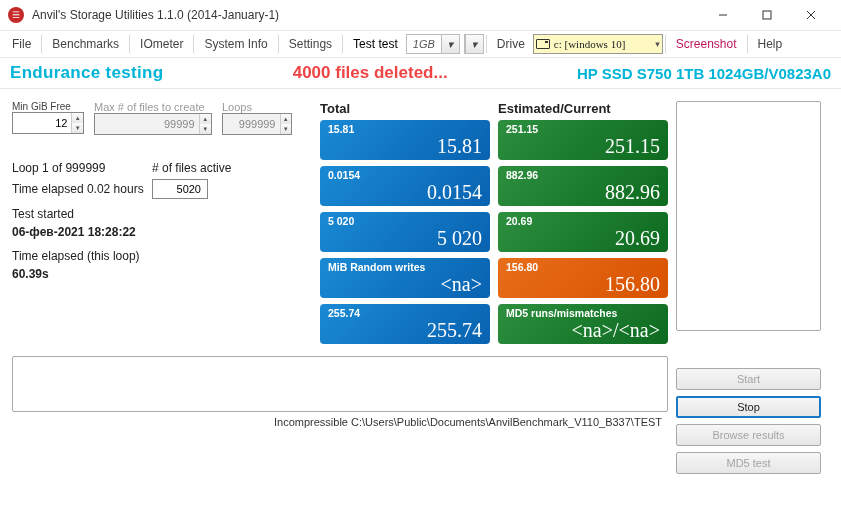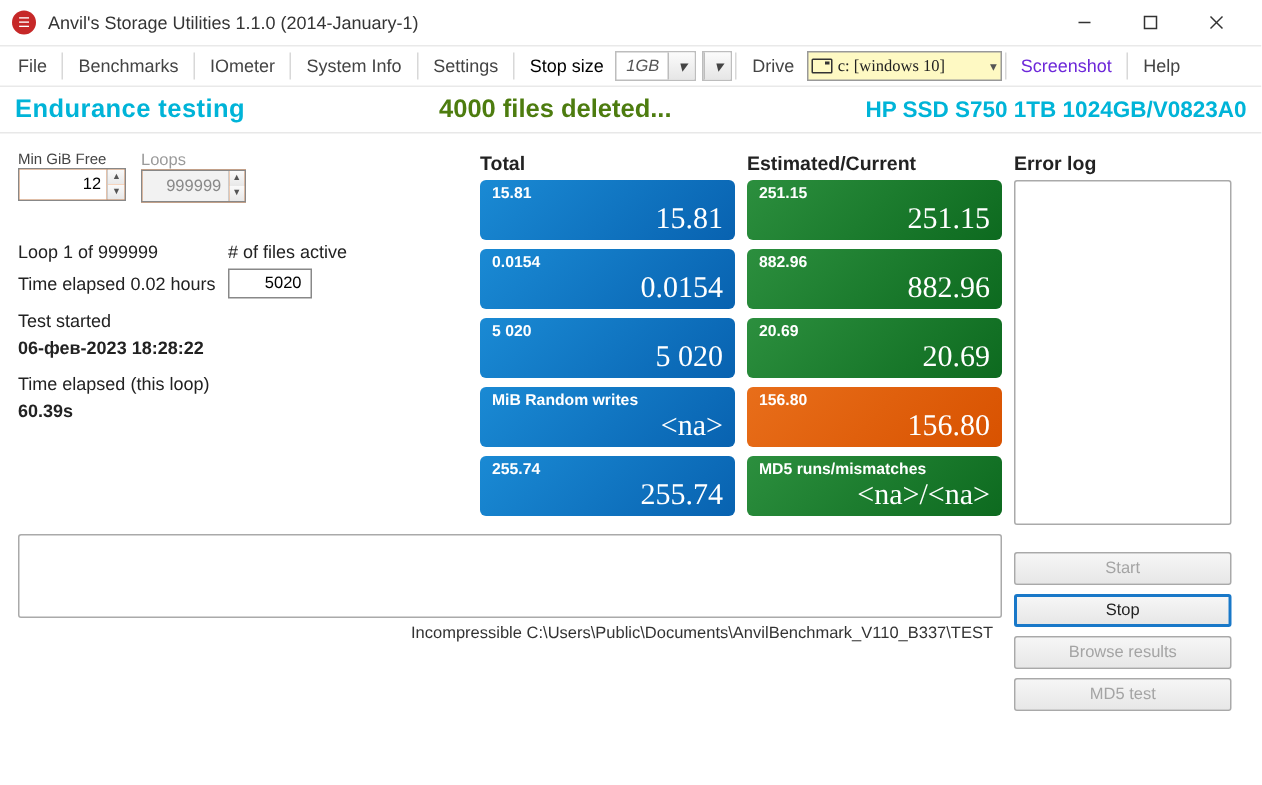--- a/index.html
+++ b/index.html
@@ -15,21 +15,21 @@
   .menubar .combo{display:flex;align-items:center;border:1px solid #bdbdbd;height:20px;font-size:11px;font-style:italic;}
   .combo .val{padding:0 6px;color:#555}
   .combo .arrow{width:18px;height:18px;border-left:1px solid #bdbdbd;display:flex;align-items:center;justify-content:center;background:linear-gradient(#fbfbfb,#e6e6e6);}
   .drivecombo{display:flex;align-items:center;border:1px solid #999;height:20px;background:#fef9c3;width:130px;font-size:11px;padding:0 2px;gap:4px}
   .drivecombo .diskico{width:14px;height:10px;border:1px solid #333;border-radius:1px;position:relative}
   .drivecombo .diskico::after{content:"";position:absolute;right:1px;top:1px;width:3px;height:2px;background:#333}
   .drivecombo .val{flex:1;font-family:tahoma;font-size:11px;color:#222}
   .drivecombo .arrow{font-size:9px;color:#555}
   .statusrow{height:30px;display:flex;align-items:center;padding:0 10px;font-size:17px;font-family:"Segoe UI",Tahoma;font-weight:700}
   .statusrow .left{color:#00b4d8;letter-spacing:0.3px}
-  .statusrow .mid{flex:1;text-align:center;color:#4d7c0f}
+  .statusrow .mid{flex:1;text-align:center;color:#ef4444}
   .statusrow .right{color:#00b4d8;font-size:15px;white-space:nowrap}
   .body{padding:12px 12px 8px;display:grid;grid-template-columns:300px 170px 170px 145px;gap:0 8px}
   .lblsmall{font-size:10px;color:#444}
   .lblgrey{font-size:11px;color:#9a9a9a}
   .spin{display:flex;align-items:center;border:1px solid #888;height:22px;background:#f97316}
   .spin input{border:none;outline:none;width:100%;text-align:right;font-size:11px;padding:0 4px;height:20px}
   .spin .arrows{width:14px;display:flex;flex-direction:column;border-left:1px solid #ccc}
   .spin .arrows div{height:10px;display:flex;align-items:center;justify-content:center;font-size:6px;background:linear-gradient(#fafafa,#e8e8e8);color:#555}
   .spin.dis input{background:#f2f2f2;color:#888}
   .tilehdr{font-size:13px;font-weight:700;color:#222;margin-bottom:4px}
@@ -78,37 +78,37 @@
   <div class="mitem">File</div>
     <div class="sep"></div>
   <div class="mitem">Benchmarks</div>
     <div class="sep"></div>
   <div class="mitem">IOmeter</div>
     <div class="sep"></div>
   <div class="mitem">System Info</div>
     <div class="sep"></div>
   <div class="mitem">Settings</div>
     <div class="sep"></div>
-  <div class="mitem" style="color:#000">Stop size</div>
+  <div class="mitem" style="color:#000">Test test</div>
   <div class="combo">
     <div class="val">1GB</div>
     <div class="arrow">▾</div>
   </div>
   <div class="combo" style="margin-left:4px">
     <div class="arrow">▾</div>
   </div>
   <div class="sep"></div>
   <div class="mitem">Drive</div>
   <div class="drivecombo">
     <div class="diskico"></div>
     <div class="val">c: [windows 10]</div>
     <div class="arrow">▾</div>
   </div>
   <div class="sep"></div>
-  <div class="mitem" style="color:#6d28d9">Screenshot</div>
+  <div class="mitem" style="color:#be185d">Screenshot</div>
     <div class="sep"></div>
   <div class="mitem">Help</div>
 </div>
 
 <div class="statusrow">
   <div class="left">Endurance testing</div>
   <div class="mid">4000 files deleted...</div>
   <div class="right">HP SSD S750 1TB 1024GB/V0823A0</div>
 </div>
 <div style="height:1px;background:#e8e8e8"></div>
@@ -120,20 +120,30 @@
       <div style="width:72px">
         <div class="lblsmall">Min GiB Free</div>
         <div class="spin">
           <input value="12" style="">
           <div class="arrows">
               <div>▲</div>
               <div>▼</div>
             </div>
         </div>
       </div>
+      <div style="width:118px">
+        <div class="lblgrey">Max # of files to create</div>
+        <div class="spin dis">
+          <input disabled="" value="99999" style="">
+          <div class="arrows">
+              <div>▲</div>
+              <div>▼</div>
+            </div>
+        </div>
+      </div>
       <div style="width:70px">
         <div class="lblgrey">Loops</div>
         <div class="spin dis">
           <input disabled="" value="999999" style="">
           <div class="arrows">
               <div>▲</div>
               <div>▼</div>
             </div>
         </div>
       </div>
@@ -143,21 +153,21 @@
     <div class="col1rows">
       <div style="display:flex">
         <div style="width:140px">Loop 1 of 999999</div>
         <div># of files active</div>
       </div>
       <div style="display:flex;align-items:center;margin-top:2px">
         <div style="width:140px">Time elapsed 0.02 hours</div>
         <input class="simpleinput" value="5020" style="">
       </div>
       <div style="margin-top:6px">Test started</div>
-      <div class="bold">06-фев-2023 18:28:22</div>
+      <div class="bold">06-фев-2021 18:28:22</div>
       <div style="margin-top:6px">Time elapsed (this loop)</div>
       <div class="bold">60.39s</div>
     </div>
   </div>
 
   <div>
     <div class="tilehdr">Total</div>
     <div class="tile blue">
         <div class="small">15.81</div>
         <div class="big">15.81</div>
@@ -198,21 +208,20 @@
         <div class="small">156.80</div>
         <div class="big">156.80</div>
       </div>
     <div class="tile green">
         <div class="small">MD5 runs/mismatches</div>
         <div class="big">&lt;na&gt;/&lt;na&gt;</div>
       </div>
   </div>
 
   <div>
-    <div class="tilehdr">Error log</div>
     <div class="errorlog"></div>
   </div>
 
   <div style="grid-column:1 / span 3;margin-top:6px">
     <div class="notesbox"></div>
     <div class="statline" style="position:relative">
       <span style="position:absolute;left:262px;top:0">Incompressible C:\Users\Public\Documents\AnvilBenchmark_V110_B337\TEST</span>
     </div>
   </div>
 

